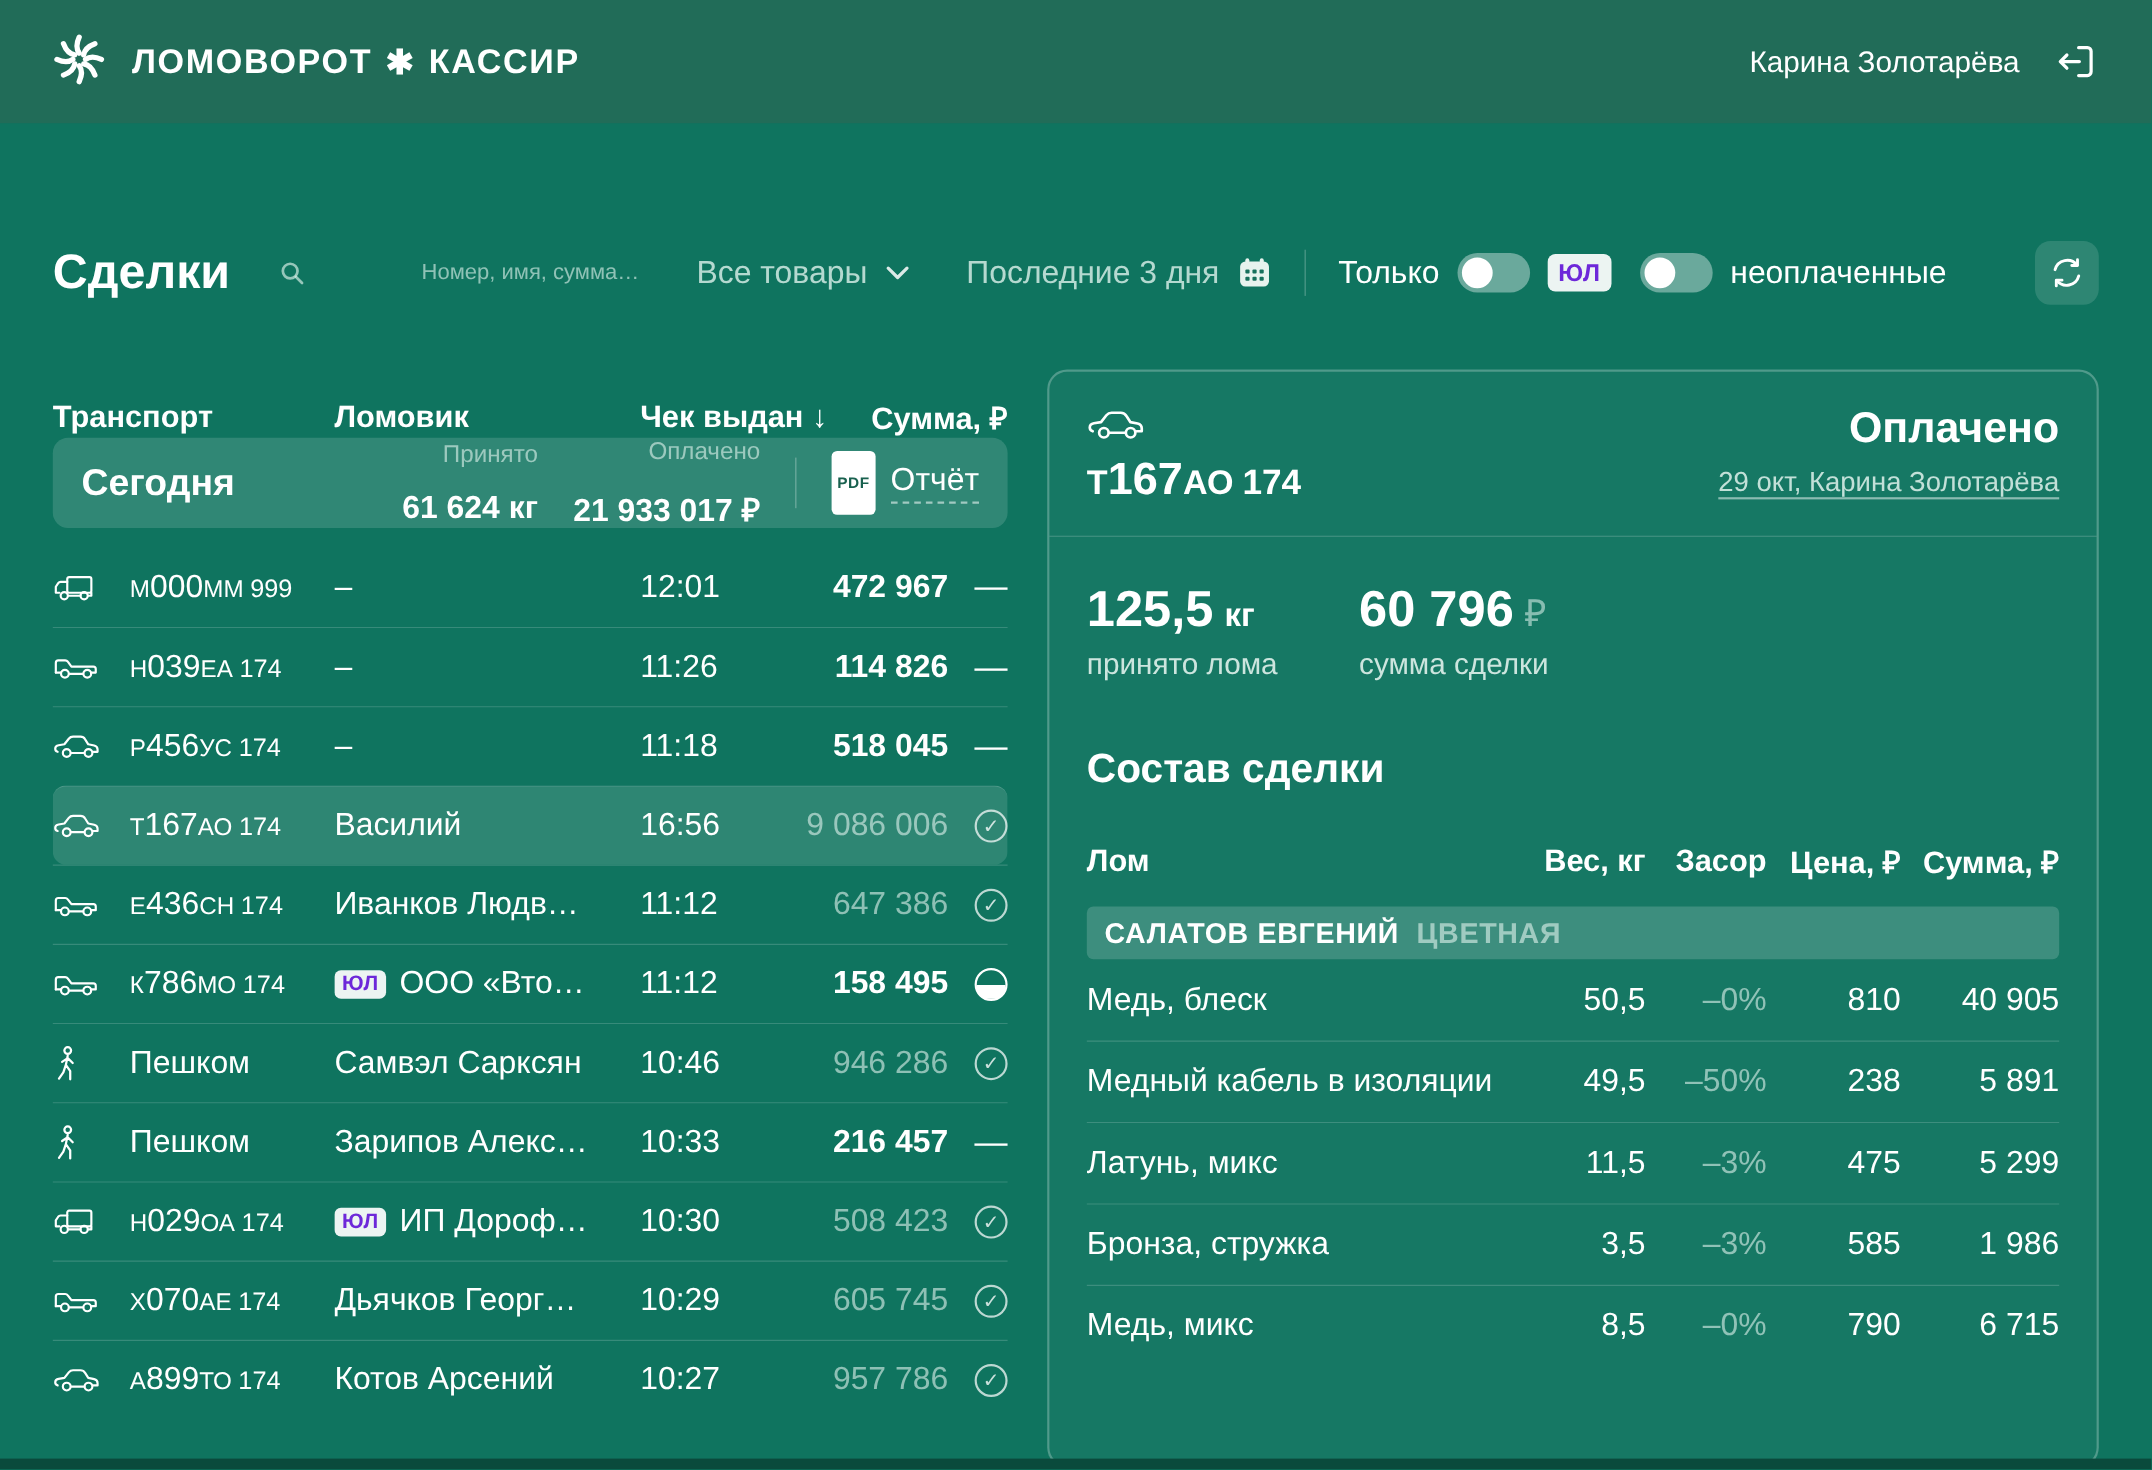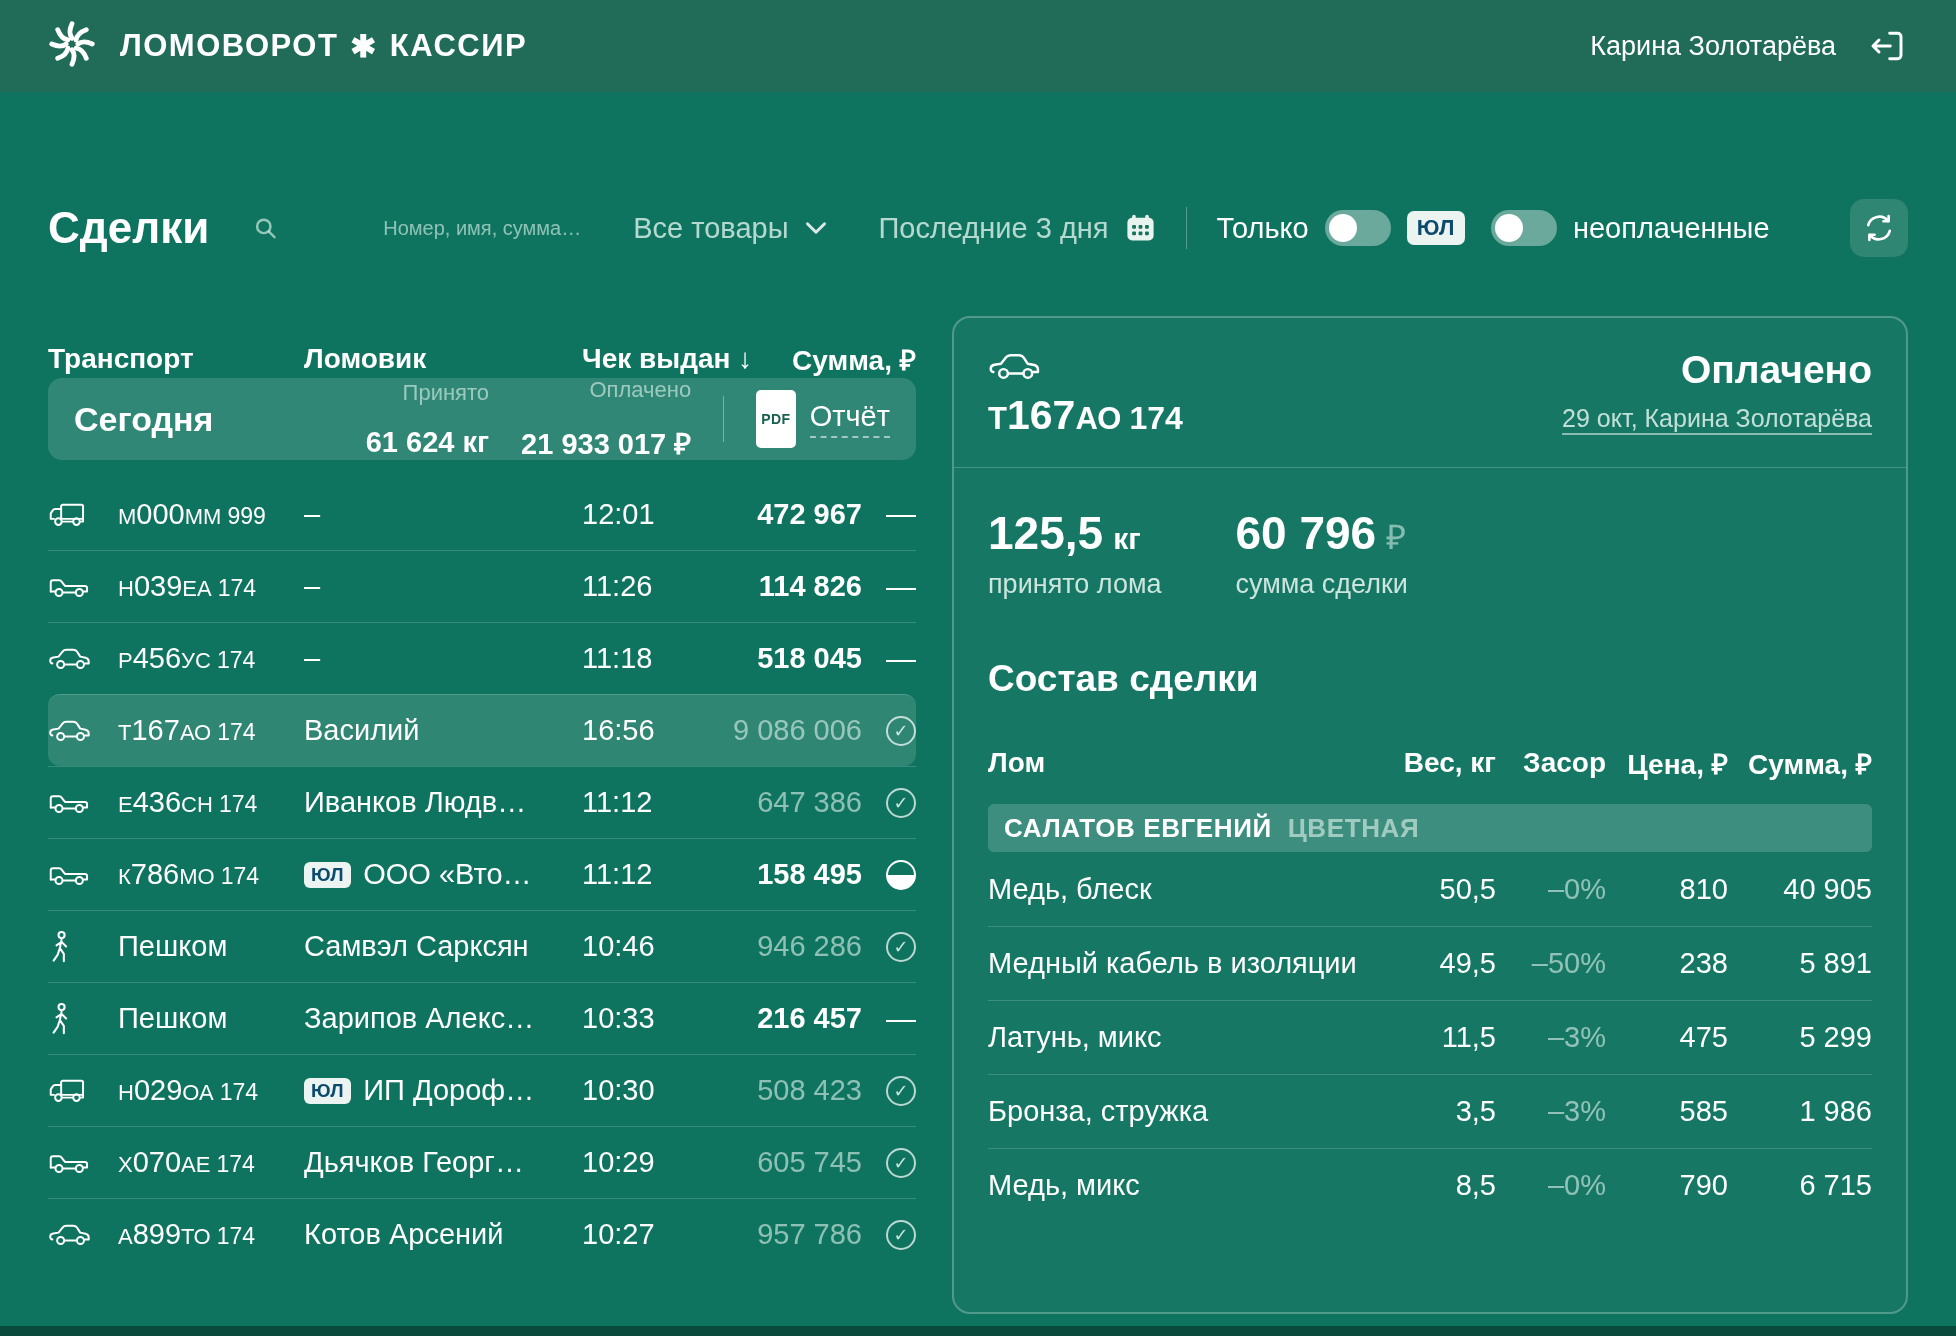--- a/index.html
+++ b/index.html
@@ -10,39 +10,39 @@
     --muted2:rgba(228,246,240,.78);
   }
   *{box-sizing:border-box;}
   html,body{margin:0;padding:0;}
   body{
     width:1956px;height:1336px;overflow:hidden;position:relative;
     background:var(--bg);color:#fff;
     font-family:"Liberation Sans",sans-serif;
   }
   
-  .topbar{height:92px;background:var(--bar);display:flex;align-items:center;padding:0 46px;}
+  .topbar{height:112px;background:var(--bar);display:flex;align-items:center;padding:0 46px;}
   .brand{display:flex;align-items:center;gap:22px;}
   .brand-title{font-size:31px;font-weight:800;letter-spacing:1.5px;display:flex;align-items:center;gap:12px;white-space:nowrap;}
   .topbar-right{margin-left:auto;display:flex;align-items:center;gap:28px;}
   .user-name{font-size:27px;}
   .logout-btn{width:46px;height:46px;display:flex;align-items:center;justify-content:center;cursor:pointer;}
   
   .filter-row{margin:104px 48px 0;height:64px;display:flex;align-items:center;}
   .page-title{font-size:44px;font-weight:700;margin-right:44px;}
   .search-box{display:flex;align-items:center;gap:14px;width:330px;margin-right:50px;}
   .search-input{background:transparent;border:none;outline:none;color:#fef9c3;font-size:20px;font-family:inherit;width:100%;text-align:right;}
   .search-input::placeholder{color:var(--muted);}
   .dropdown{display:flex;align-items:center;gap:16px;font-size:29px;color:var(--muted2);cursor:pointer;white-space:nowrap;}
   .dropdown.goods{margin-right:52px;}
   .v-sep{width:1px;height:42px;background:rgba(255,255,255,.3);margin:0 30px;}
   .flabel{font-size:29px;white-space:nowrap;}
   .toggle{width:66px;height:36px;border-radius:18px;background:rgba(255,255,255,.38);position:relative;margin:0 16px;cursor:pointer;flex:none;}
   .toggle .knob{position:absolute;left:4px;top:4px;width:28px;height:28px;border-radius:50%;background:#fff;}
-  .yul-badge{background:rgba(255,255,255,.92);color:#0c4a6e;font-weight:800;font-size:22px;padding:4px 10px;border-radius:7px;letter-spacing:.5px;}
+  .yul-badge{background:rgba(255,255,255,.92);color:#6d28d9;font-weight:800;font-size:22px;padding:4px 10px;border-radius:7px;letter-spacing:.5px;}
   .yul-badge.small{font-size:19px;padding:2px 7px;border-radius:6px;flex:none;}
   .refresh-btn{margin-left:auto;width:58px;height:58px;border-radius:14px;background:rgba(255,255,255,.13);display:flex;align-items:center;justify-content:center;cursor:pointer;}
   
   .content{display:flex;gap:36px;margin:56px 48px 0;align-items:flex-start;}
   .left-col{width:868px;flex:none;padding-top:24px;}
   .grid6{display:grid;grid-template-columns:70px 186px 1fr 112px 168px 54px;align-items:center;}
   .deals-header{font-size:28px;font-weight:700;}
   .deals-header span{white-space:nowrap;}
   .h-transport{grid-column:1/3;}
   .h-sum{grid-column:5/7;text-align:right;}

